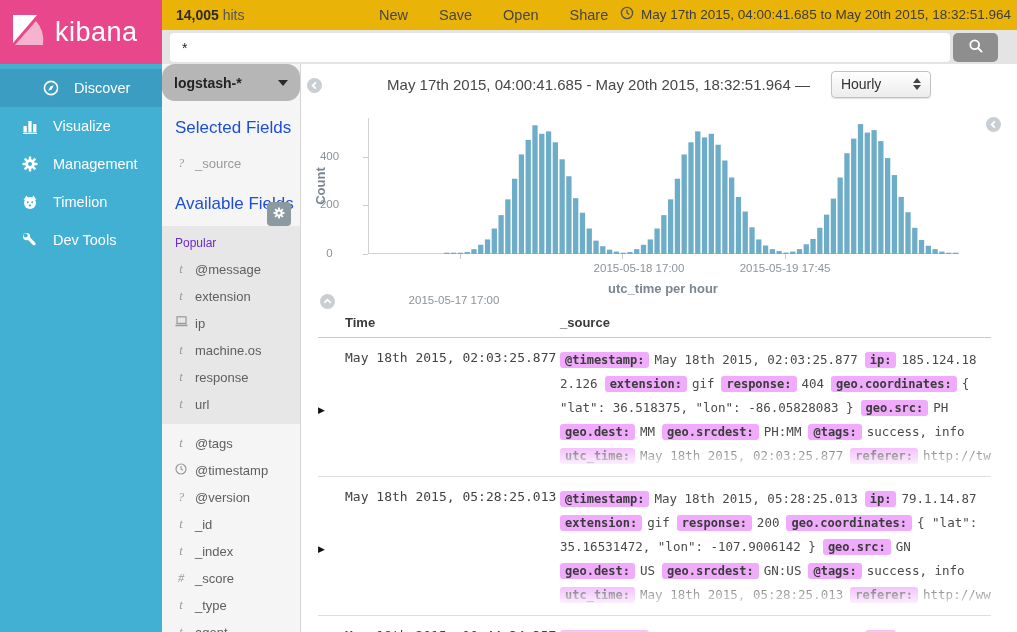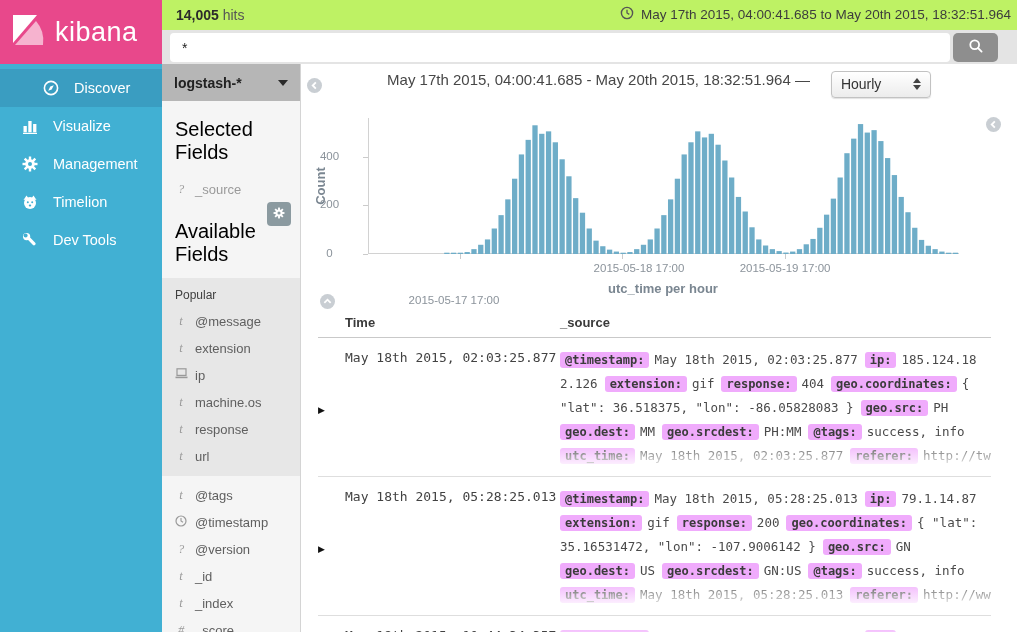--- a/index.html
+++ b/index.html
@@ -6,21 +6,21 @@
   html,body { width:1017px; height:632px; overflow:hidden; background:#fff;
     font-family:"Liberation Sans", sans-serif; }
   .screen { position:relative; width:1017px; height:632px; overflow:hidden; background:#fff; }
 
   
   .logo { position:absolute; left:0; top:0; width:162px; height:64px; background:#e8488b;
     display:flex; align-items:center; gap:9px; padding-left:10px; }
   .logo-text { color:#ffffff; font-size:27px; letter-spacing:.5px; }
 
   
-  .topbar { position:absolute; left:162px; top:0; right:0; height:30px; background:#bef264; }
+  .topbar { position:absolute; left:162px; top:0; right:0; height:30px; background:#eab308; }
   .hits { position:absolute; left:14px; top:7px; font-size:14px; color:#555; }
   .hits b { color:#2b2b2b; }
   .top-menu { position:absolute; left:217px; top:7px; display:flex; gap:31px; }
   .top-menu span { font-size:14.5px; color:#464646; cursor:pointer; }
   .timepicker { position:absolute; left:458px; top:6px; display:flex; align-items:center; gap:7px;
     font-size:13.5px; color:#3d3d3d; cursor:pointer; }
 
   .searchbar { position:absolute; left:162px; top:30px; right:0; height:35px; background:#e4e4e4;
     border-bottom:1px solid #d0d0d0; }
   .search-input { position:absolute; left:8px; top:3px; width:780px; height:29px; border:none;
@@ -32,40 +32,40 @@
   .leftnav { position:absolute; left:0; top:64px; width:162px; bottom:0; background:#41b0d3; padding-top:5px; }
   .nav-item { height:38px; display:flex; align-items:center; gap:14px; padding-left:21px;
     color:#fff; font-size:14.5px; cursor:pointer; }
   .nav-item.active { background:#3a9dc1;padding-left:42px; }
   .nav-icon { width:18px; height:18px; flex:0 0 18px; }
 
   
   .sidebar { position:absolute; left:162px; top:64px; width:139px; bottom:0; background:#f5f5f5;
     border-right:1px solid #d4d4d4; }
   .index-header { height:37px; background:#b6b6b6; display:flex; align-items:center;
-    justify-content:space-between; padding:12px 12px; font-weight:bold; font-size:14px; color:#222; cursor:pointer; }
+    justify-content:space-between; padding:12px 12px; font-weight:bold; font-size:14px; color:#222; cursor:pointer;border-radius:13px; }
   .caret-down { width:0; height:0; border-left:5px solid transparent; border-right:5px solid transparent;
     border-top:6px solid #2b2b2b; }
-  .fields-heading { font-size:20px; color:#000000; font-weight:normal; margin:17px 0 12px 13px; }
+  .fields-heading { font-size:17px; color:#1d4ed8; font-weight:normal; margin:17px 0 12px 13px; }
   .field-list { list-style:none; }
   .field-item { height:27px; display:flex; align-items:center; gap:8px; padding-left:13px;
     font-size:13px; color:#5f5f5f; cursor:pointer; }
   .field-type { font-style:italic; color:#9a9a9a; font-family:"Liberation Serif", serif;
     font-size:12.5px; width:12px; text-align:center; flex:0 0 12px; }
   .field-item.muted { color:#9a9a9a; }
   .gear-btn { position:absolute; right:9px; top:138px; width:24px; height:24px; background:#8b9aa0;
     border:none; border-radius:4px; cursor:pointer; display:flex; align-items:center; justify-content:center; }
   .popular-block { background:#e7e7e7; margin-top:8px; padding:2px 0 6px; }
-  .popular-label { font-size:12px; color:#404040; padding:8px 0 6px 13px; }
+  .popular-label { font-size:12px; color:#6d28d9; padding:8px 0 6px 13px; }
   .other-fields { margin-top:6px; }
 
   
   .main { position:absolute; left:301px; top:64px; right:0; bottom:0; background:#fff; overflow:hidden; }
   .chart-header { position:relative; height:40px; display:flex; align-items:center; justify-content:center; }
-  .chart-title { font-size:15px; color:#474747; display:flex; gap:21px; }
+  .chart-title { font-size:15px; color:#474747; display:flex; align-items:center; gap:21px; }
   .interval-select { width:100px; height:27px; border:1px solid #c2c2c2; border-radius:4px;
     background:linear-gradient(#ffffff,#ececec); box-shadow:0 1px 1px rgba(0,0,0,.12);
     display:flex; align-items:center; justify-content:space-between; padding:0 9px;
     font-size:14px; color:#333; cursor:pointer; }
   .sel-arrows { display:flex; flex-direction:column; gap:2px; }
   .tri-up { width:0;height:0;border-left:4px solid transparent;border-right:4px solid transparent;border-bottom:5px solid #444; }
   .tri-down { width:0;height:0;border-left:4px solid transparent;border-right:4px solid transparent;border-top:5px solid #444; }
 
   .collapse-btn { width:15px; height:15px; border-radius:50%; background:#c9ced3; border:none;
     display:flex; align-items:center; justify-content:center; padding:0; cursor:pointer; }
@@ -114,20 +114,26 @@
         <path d="M5,33 L26,9 A30,30 0 0 1 33,33 Z" fill="#f6b3cf"></path>
       </svg>
     </span>
     <span class="logo-text">kibana</span>
   </div>
 
   <div class="topbar">
     <div class="hits">
       <b>14,005</b> <span>hits</span>
     </div>
+    <div class="top-menu" id="topMenu">
+        <span>New</span>
+        <span>Save</span>
+        <span>Open</span>
+        <span>Share</span>
+      </div>
     <div class="timepicker">
       <span>
         <svg width="14" height="14" viewBox="0 0 14 14">
           <circle cx="7" cy="7" r="5.6" fill="none" stroke="#555" stroke-width="1.4"></circle>
           <path d="M7 3.8 V7 L9.3 8.4" fill="none" stroke="#555" stroke-width="1.3"></path>
         </svg>
       </span>
       <span>May 17th 2015, 04:00:41.685 to May 20th 2015, 18:32:51.964</span>
     </div>
   </div>
@@ -402,21 +408,21 @@
     <div class="ytick" style="top: 143px;">0</div>
         <div class="ytick-stub" style="top: 150px;"></div>
         <div class="ytick" style="top: 94.4286px;">200</div>
         <div class="ytick-stub" style="top: 101.4px;"></div>
         <div class="ytick" style="top: 45.8571px;">400</div>
         <div class="ytick-stub" style="top: 52.9px;"></div>
         <div class="xtick" style="left: 153px; margin-top: 32px;">2015-05-17 17:00</div>
         <div class="xtick-stub" style="left: 158.6px;"></div>
         <div class="xtick" style="left: 338px;">2015-05-18 17:00</div>
         <div class="xtick-stub" style="left: 321.3px;"></div>
-        <div class="xtick" style="left: 484.1px;">2015-05-19 17:00</div>
+        <div class="xtick" style="left: 484.1px;">2015-05-19 17:45</div>
         <div class="xtick-stub" style="left: 484.1px;"></div>
       </div>
 
     <button class="collapse-btn collapse-up">
       <span>
         <svg width="9" height="9" viewBox="0 0 10 10" style="transform:rotate(90deg)">
             <polyline points="6.5,1.5 3,5 6.5,8.5" fill="none" stroke="#fff" stroke-width="2"></polyline>
           </svg>
       </span>
     </button>

